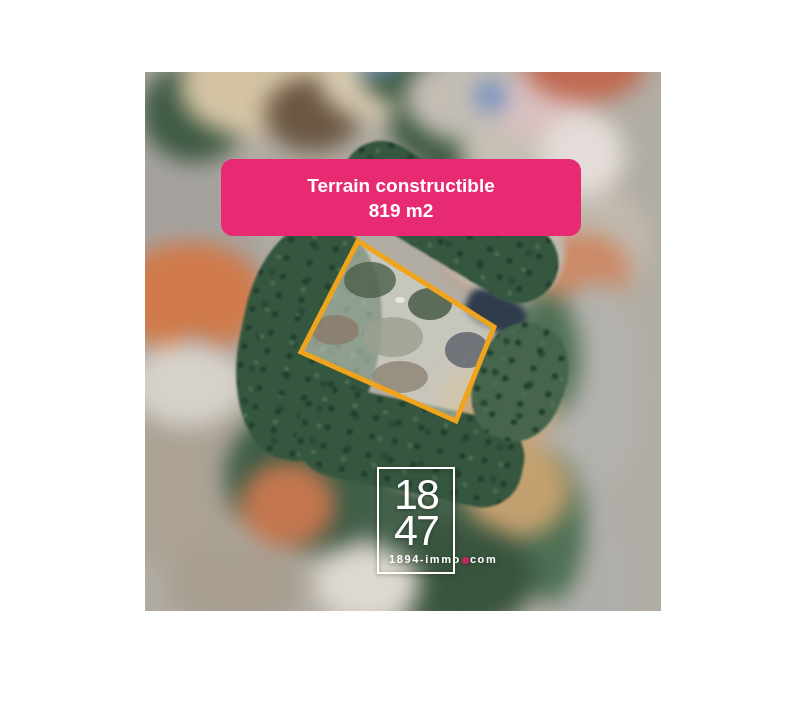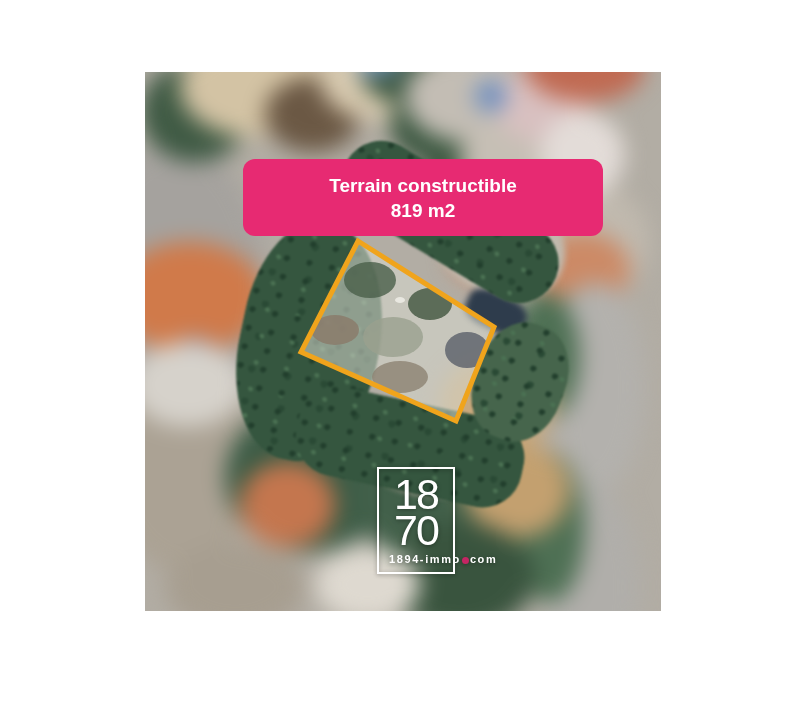--- a/index.html
+++ b/index.html
@@ -22,21 +22,21 @@
       radial-gradient(circle 6px at 50% 80%, #2a4a35 60%, transparent 61%);
     background-size:23px 19px,31px 27px,37px 33px;background-repeat:repeat;}
 
   
   .plot-svg{position:absolute;left:0;top:0;}
 
   
   .banner{position:absolute;left:221px;top:159px;width:360px;height:77px;
           background:#E72A72;border-radius:12px;display:flex;flex-direction:column;
           align-items:center;justify-content:center;color:#ffffff;
-          font-weight:bold;font-size:19px;line-height:25px;text-align:center;margin-left:22px;}
+          font-weight:bold;font-size:19px;line-height:25px;text-align:center;}
 
   
   .logo{position:absolute;left:377px;top:467px;width:78px;height:107px;
         color:#ffffff;filter:drop-shadow(0 1px 2px rgba(0,0,0,0.35));}
   .logo-frame{position:absolute;inset:0;border:2px solid #ffffff;}
   .logo-digits{position:absolute;top:9px;left:0;width:100%;text-align:center;
         font-size:43px;line-height:36px;font-weight:300;letter-spacing:-2px;
         font-family:"Liberation Sans", sans-serif;}
   .logo-site{position:absolute;bottom:9px;left:12px;white-space:nowrap;
         font-size:11px;font-weight:bold;letter-spacing:1.6px;}
@@ -133,18 +133,18 @@
 
   <div class="banner">
     <div>Terrain constructible</div>
     <div>819 m2</div>
   </div>
 
   <div class="logo">
     <div class="logo-frame"></div>
     <div class="logo-digits">
       <div>18</div>
-      <div>70</div>
+      <div>47</div>
     </div>
     <div class="logo-site"><span>1894-immo</span><span class="site-dot"></span><span>com</span></div>
   </div>
 
 </div>
 
 </body></html>

